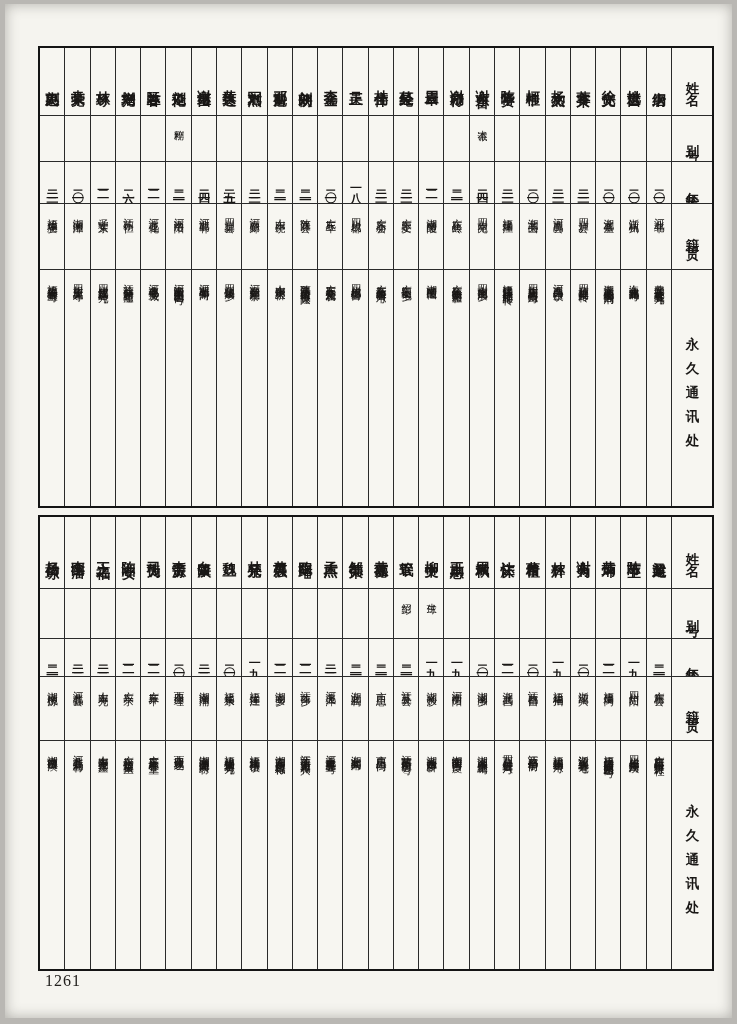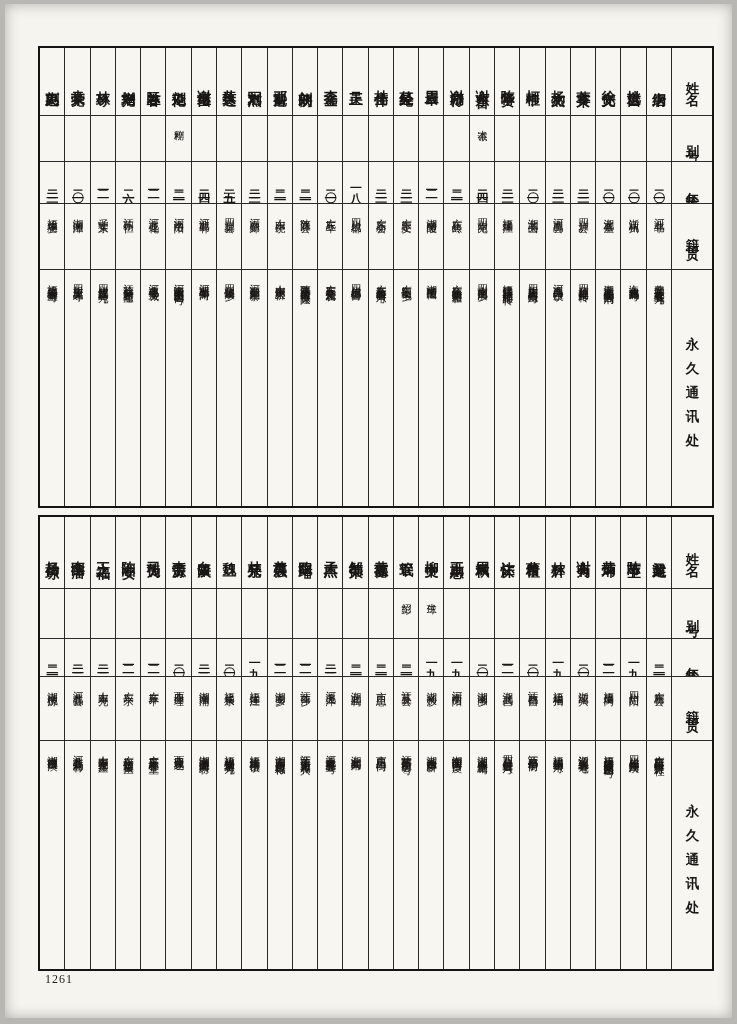--- a/index.html
+++ b/index.html
@@ -63,21 +63,21 @@
   .header-col .cell .vtext{font-weight:700;font-size:13.5px;}
   .header-col .cell{align-items:center;padding-top:0;}
   .header-col .cell-name .vtext{letter-spacing:12px;}
   .header-col .cell-alias .vtext{letter-spacing:6px;}
   .header-col .cell-age .vtext{letter-spacing:2px;}
   .header-col .cell-native .vtext{letter-spacing:10px;}
   .header-col .cell-addr .vtext{letter-spacing:24px;}
 
   .page-number{
     position:absolute;left:40px;top:968px;
-    font-size:12px;color:#23211e;letter-spacing:1px;
+    font-size:16px;color:#23211e;letter-spacing:1px;
   }
 </style>
 </head>
 <body>
 
 <div class="scan-page">
   <div class="sheet">
 
     <div class="dir-table upper" id="table-0">
       <div class="col header-col">

